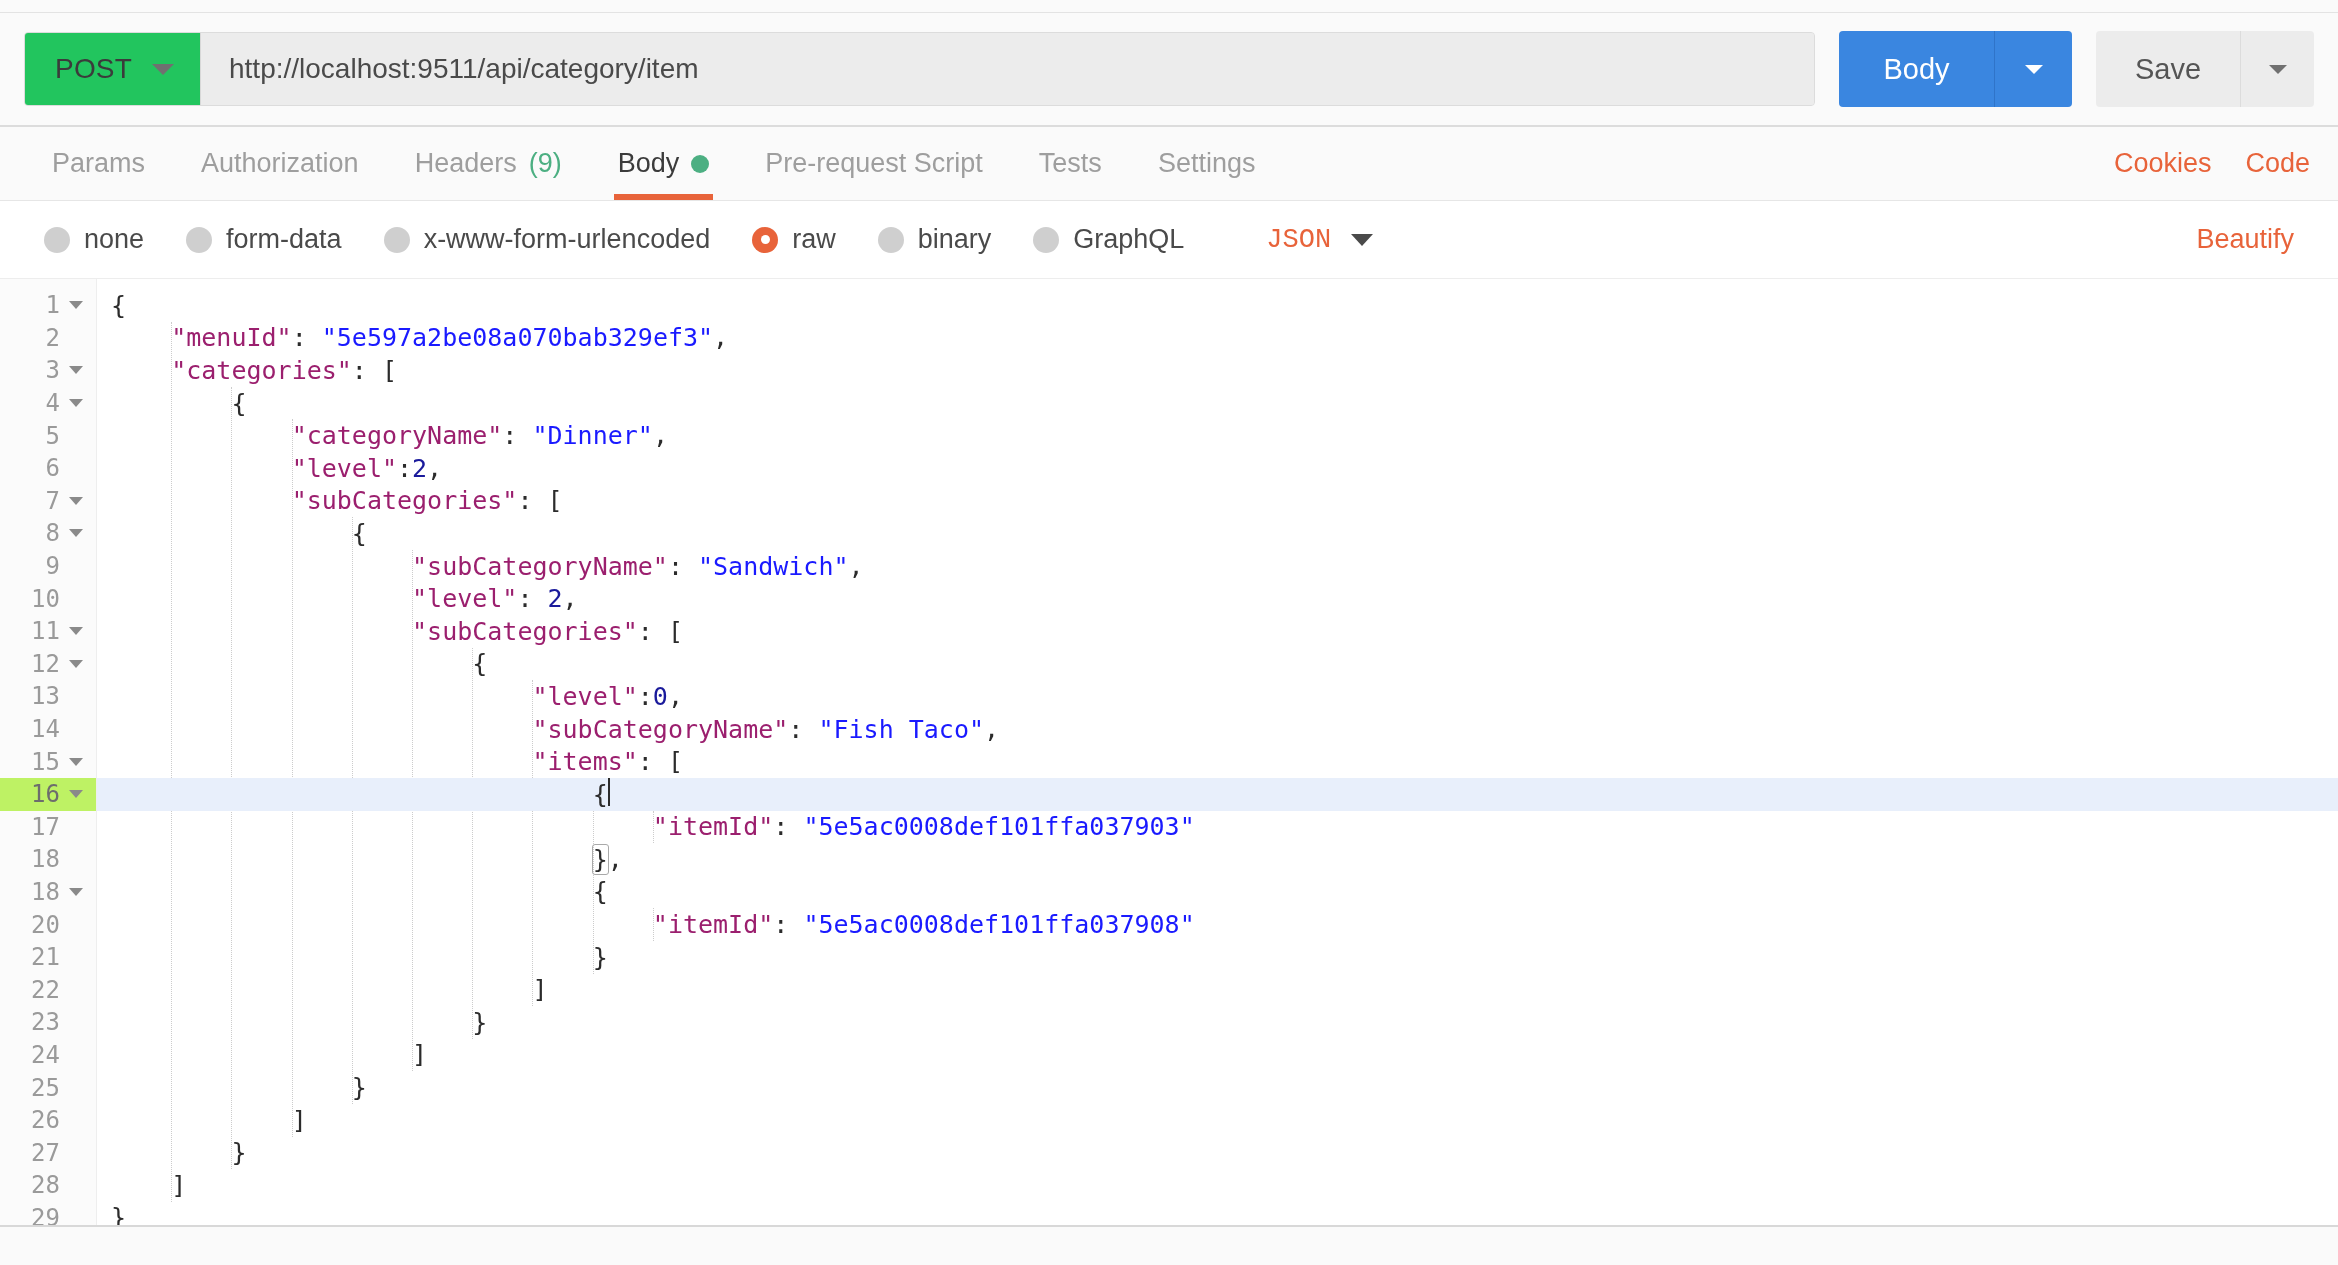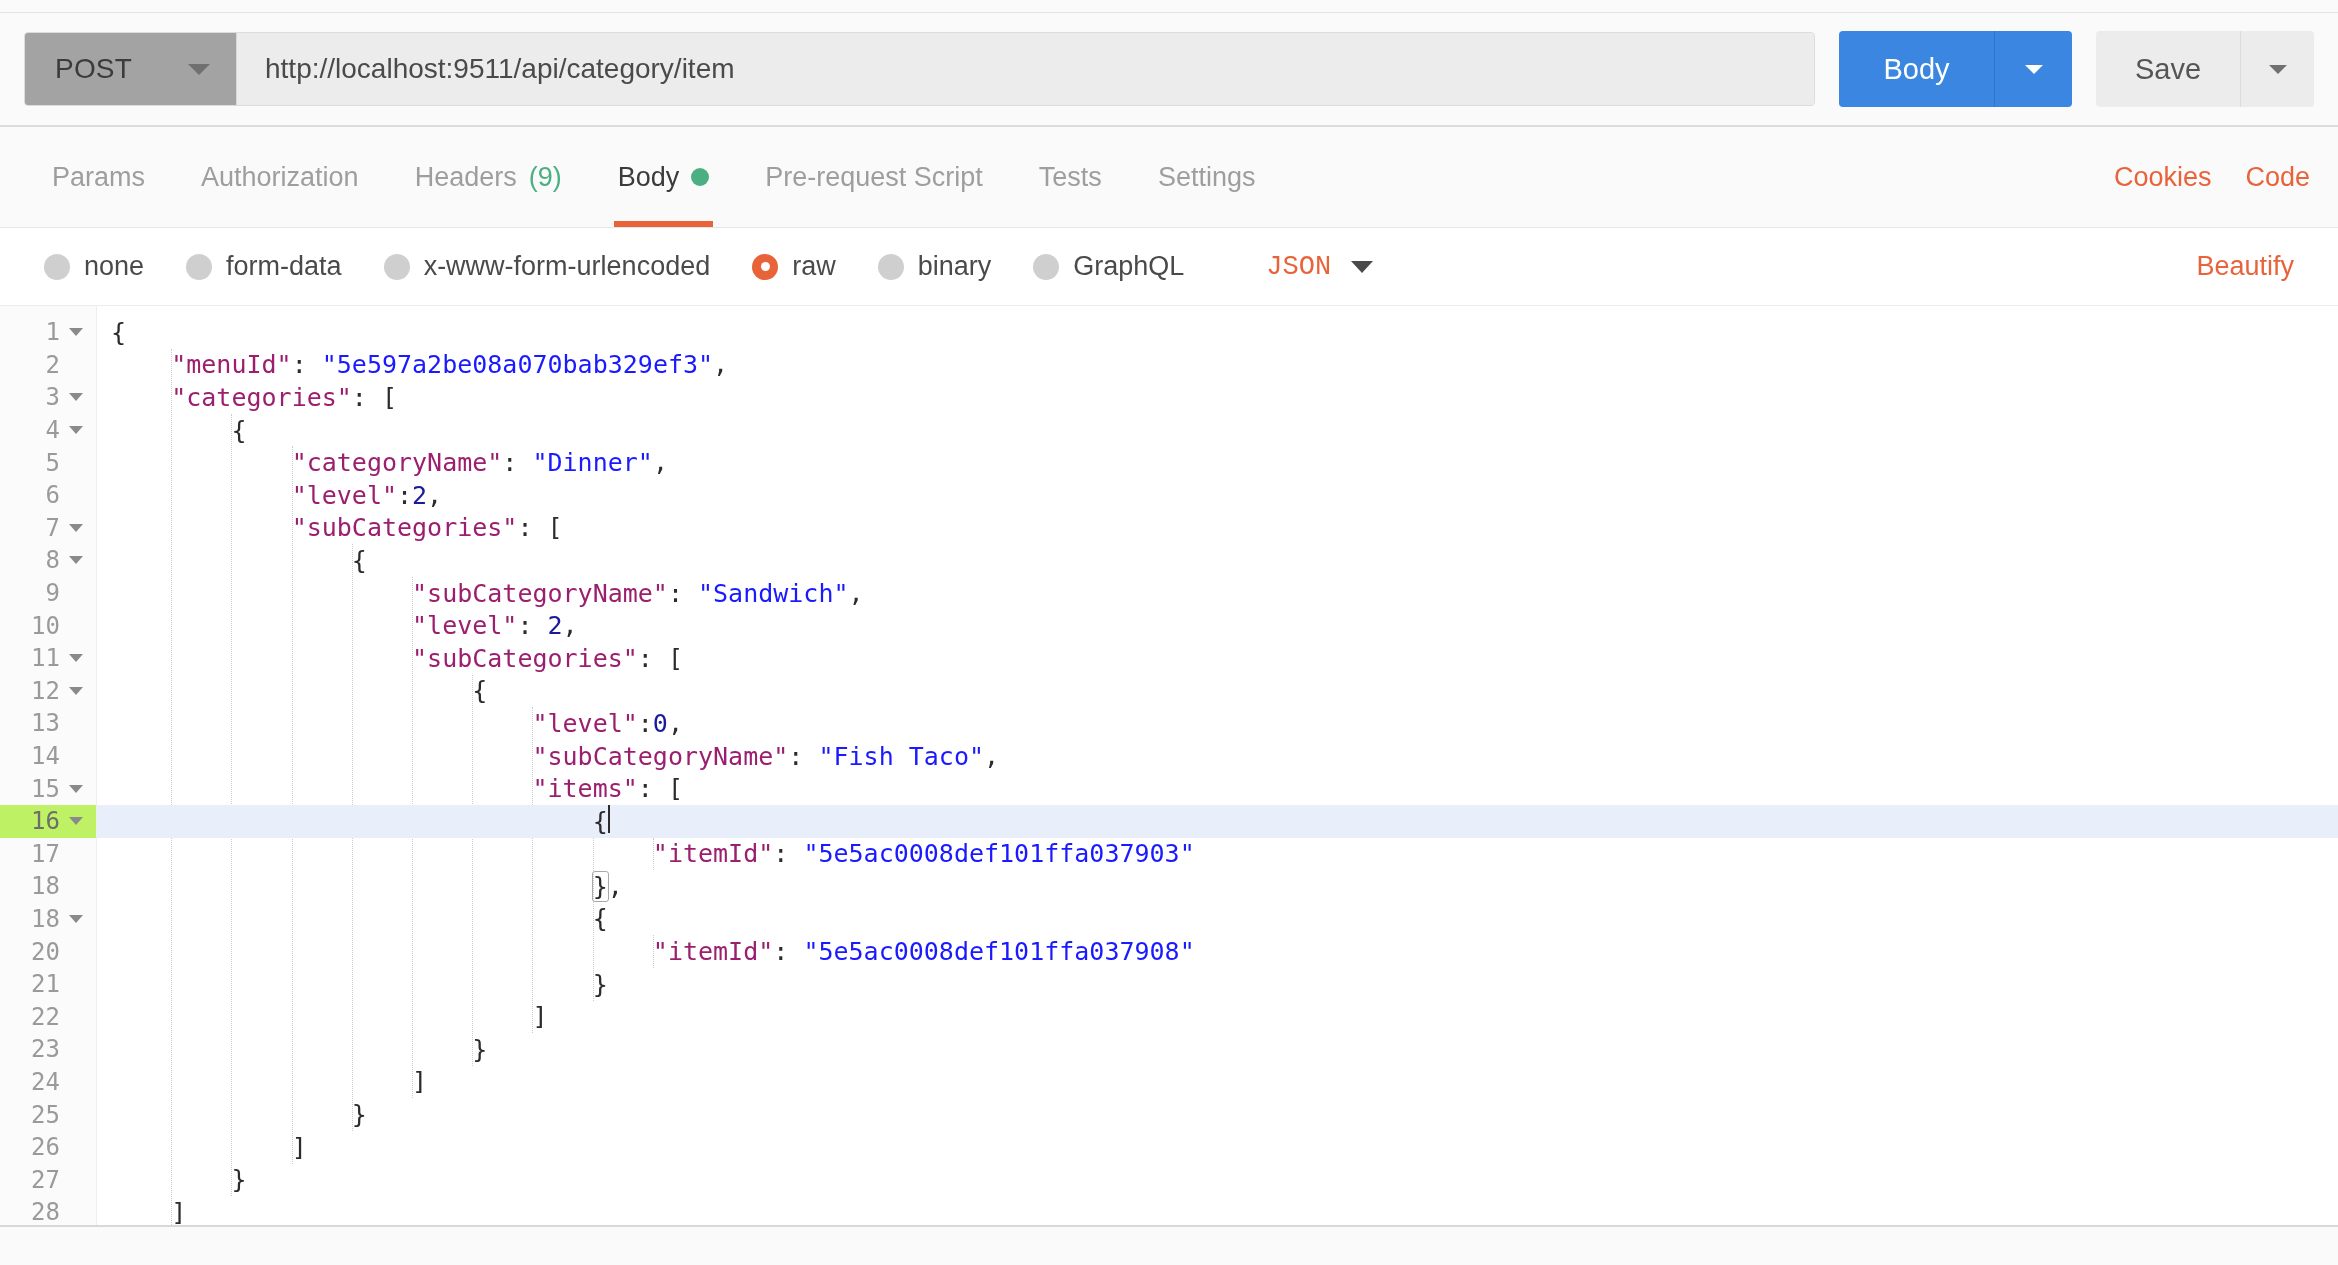--- a/index.html
+++ b/index.html
@@ -19,22 +19,22 @@
     flex: none; height: 114px; background: #fafafa;
     border-bottom: 2px solid #dcdcdc;
     display: flex; align-items: center; padding: 0 24px;
   }
   .url-combo {
     display: flex; align-items: stretch; flex: 1 1 auto;
     height: 74px; border: 1px solid #dcdcdc; border-radius: 4px; background: #ececec;
     overflow: hidden; margin-right: 24px;
   }
   .method-select {
-    width: 212px; flex: none; display: flex; align-items: center; justify-content: space-between;
-    padding: 0 26px 0 30px; background: #a3a3a3; border-right: 1px solid #d8d8d8;
+    width: 176px; flex: none; display: flex; align-items: center; justify-content: space-between;
+    padding: 0 26px 0 30px; background: #22c55e; border-right: 1px solid #d8d8d8;
     cursor: pointer;
   }
   .method-label { font-size: 28px; color: #3b3b3b; letter-spacing: .2px; }
   .caret { width: 0; height: 0; border-left: 11px solid transparent; border-right: 11px solid transparent;
            border-top: 11px solid #707070; }
   .caret.small { border-left-width: 9px; border-right-width: 9px; border-top-width: 9px; }
   .caret.white { border-top-color: #ffffff; }
   .url-input {
     flex: 1 1 auto; background: #ececec; border: none; outline: none;
     font-family: "Liberation Sans", sans-serif; font-size: 28px; color: #4a4a4a;
@@ -47,21 +47,21 @@
   }
   .btn-send { width: 155px; background: #3a86e0; color: #fff; font-weight: 500; }
   .btn-send-caret { width: 78px; background: #3a86e0; border-radius: 0 4px 4px 0; border-left: 1px solid #2f74c9;
                     display:flex; align-items:center; justify-content:center; cursor:pointer; }
   .btn-save { width: 144px; background: #ececec; color: #555; margin-left: 24px; }
   .btn-save-caret { width: 74px; background: #ececec; border-radius: 0 4px 4px 0; border-left: 1px solid #dcdcdc;
                     display:flex; align-items:center; justify-content:center; cursor:pointer; }
 
   
   .tabs-row {
-    flex: none; height: 101px; background: #fafafa; border-bottom: 1px solid #e6e6e6;
+    flex: none; height: 74px; background: #fafafa; border-bottom: 1px solid #e6e6e6;
     display: flex; align-items: stretch; padding: 0 24px;
   }
   .tabs { display: flex; align-items: stretch; }
   .tab {
     display: flex; align-items: center; gap: 12px; padding: 0 28px;
     font-size: 27px; color: #9e9e9e; cursor: pointer; position: relative;
   }
   .tab.active { color: #3b3b3b; align-items: center; }
   .tab.active::after {
     content:""; position:absolute; left: 24px; right: 24px; bottom: 0; height: 6px; background: #e8633a;

